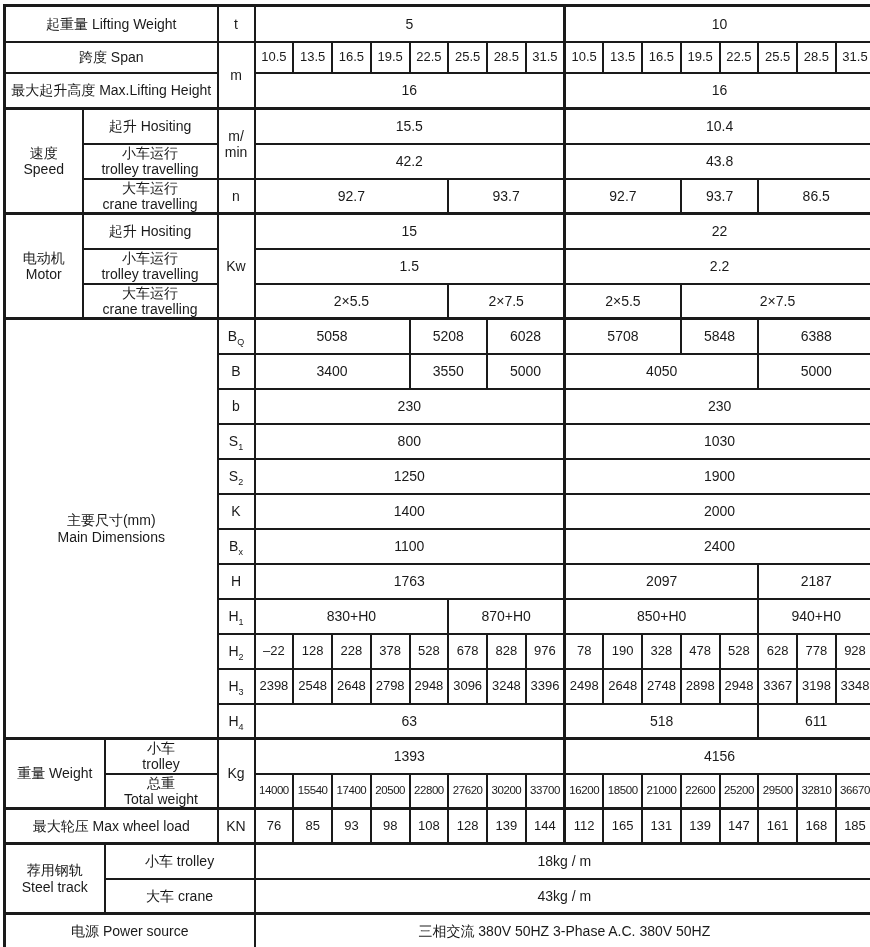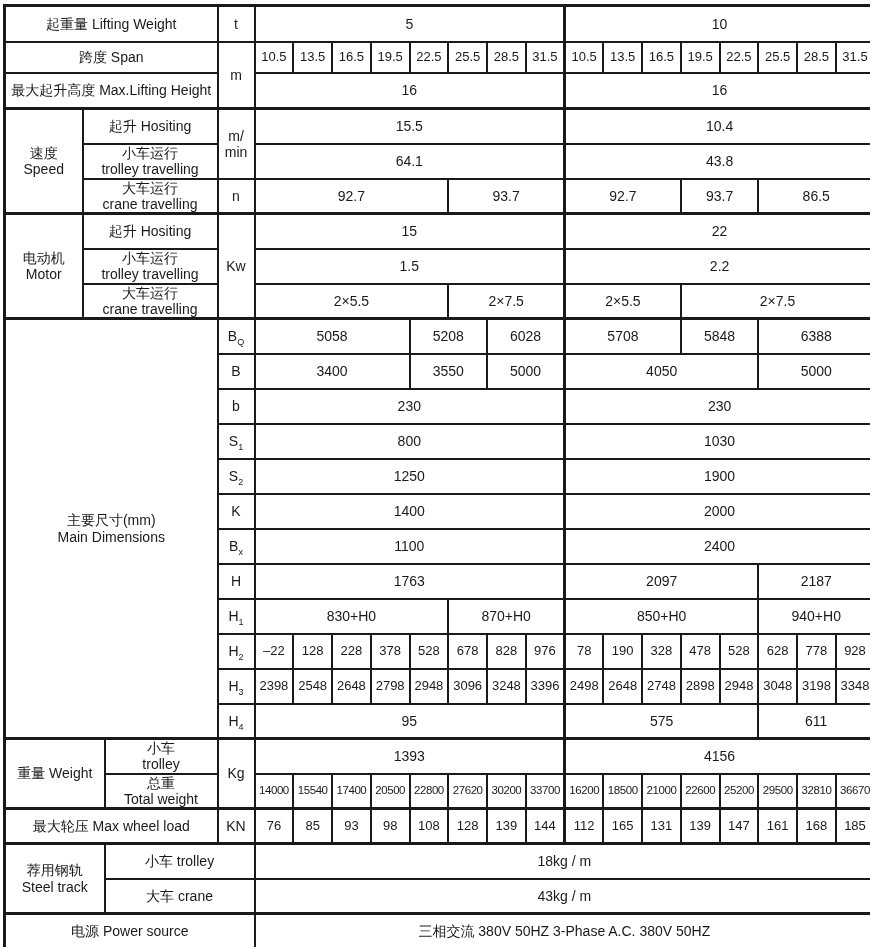--- a/index.html
+++ b/index.html
@@ -94,21 +94,21 @@
 Speed</td>
           <td colspan="2" class="lab">起升 Hositing</td>
           <td rowspan="2" class="unit">m/
 min</td>
           <td colspan="8">15.5</td>
           <td colspan="8" class="sp">10.4</td>
         </tr>
         <tr>
           <td colspan="2" class="lab">小车运行
 trolley travelling</td>
-          <td colspan="8">64.1</td>
+          <td colspan="8">42.2</td>
           <td colspan="8" class="sp">43.8</td>
         </tr>
         <tr>
           <td colspan="2" class="lab">大车运行
 crane travelling</td>
           <td class="unit">n</td>
           <td colspan="5">92.7</td>
           <td colspan="3">93.7</td>
           <td colspan="3" class="sp">92.7</td>
           <td colspan="2">93.7</td>
@@ -220,28 +220,28 @@
           <td class="s">2798</td>
           <td class="s">2948</td>
           <td class="s">3096</td>
           <td class="s">3248</td>
           <td class="s">3396</td>
           <td class="s sp">2498</td>
           <td class="s">2648</td>
           <td class="s">2748</td>
           <td class="s">2898</td>
           <td class="s">2948</td>
-          <td class="s">3048</td>
+          <td class="s">3367</td>
           <td class="s">3198</td>
           <td class="s">3348</td>
         </tr>
         <tr>
           <td class="unit">H<sub>4</sub></td>
-          <td colspan="8">95</td>
-          <td colspan="5" class="sp">575</td>
+          <td colspan="8">63</td>
+          <td colspan="5" class="sp">518</td>
           <td colspan="3">611</td>
         </tr>
         <tr class="thick">
           <td colspan="2" rowspan="2" class="lab">重量 Weight</td>
           <td class="lab">小车
 trolley</td>
           <td rowspan="2" class="unit">Kg</td>
           <td colspan="8">1393</td>
           <td colspan="8" class="sp">4156</td>
         </tr>

